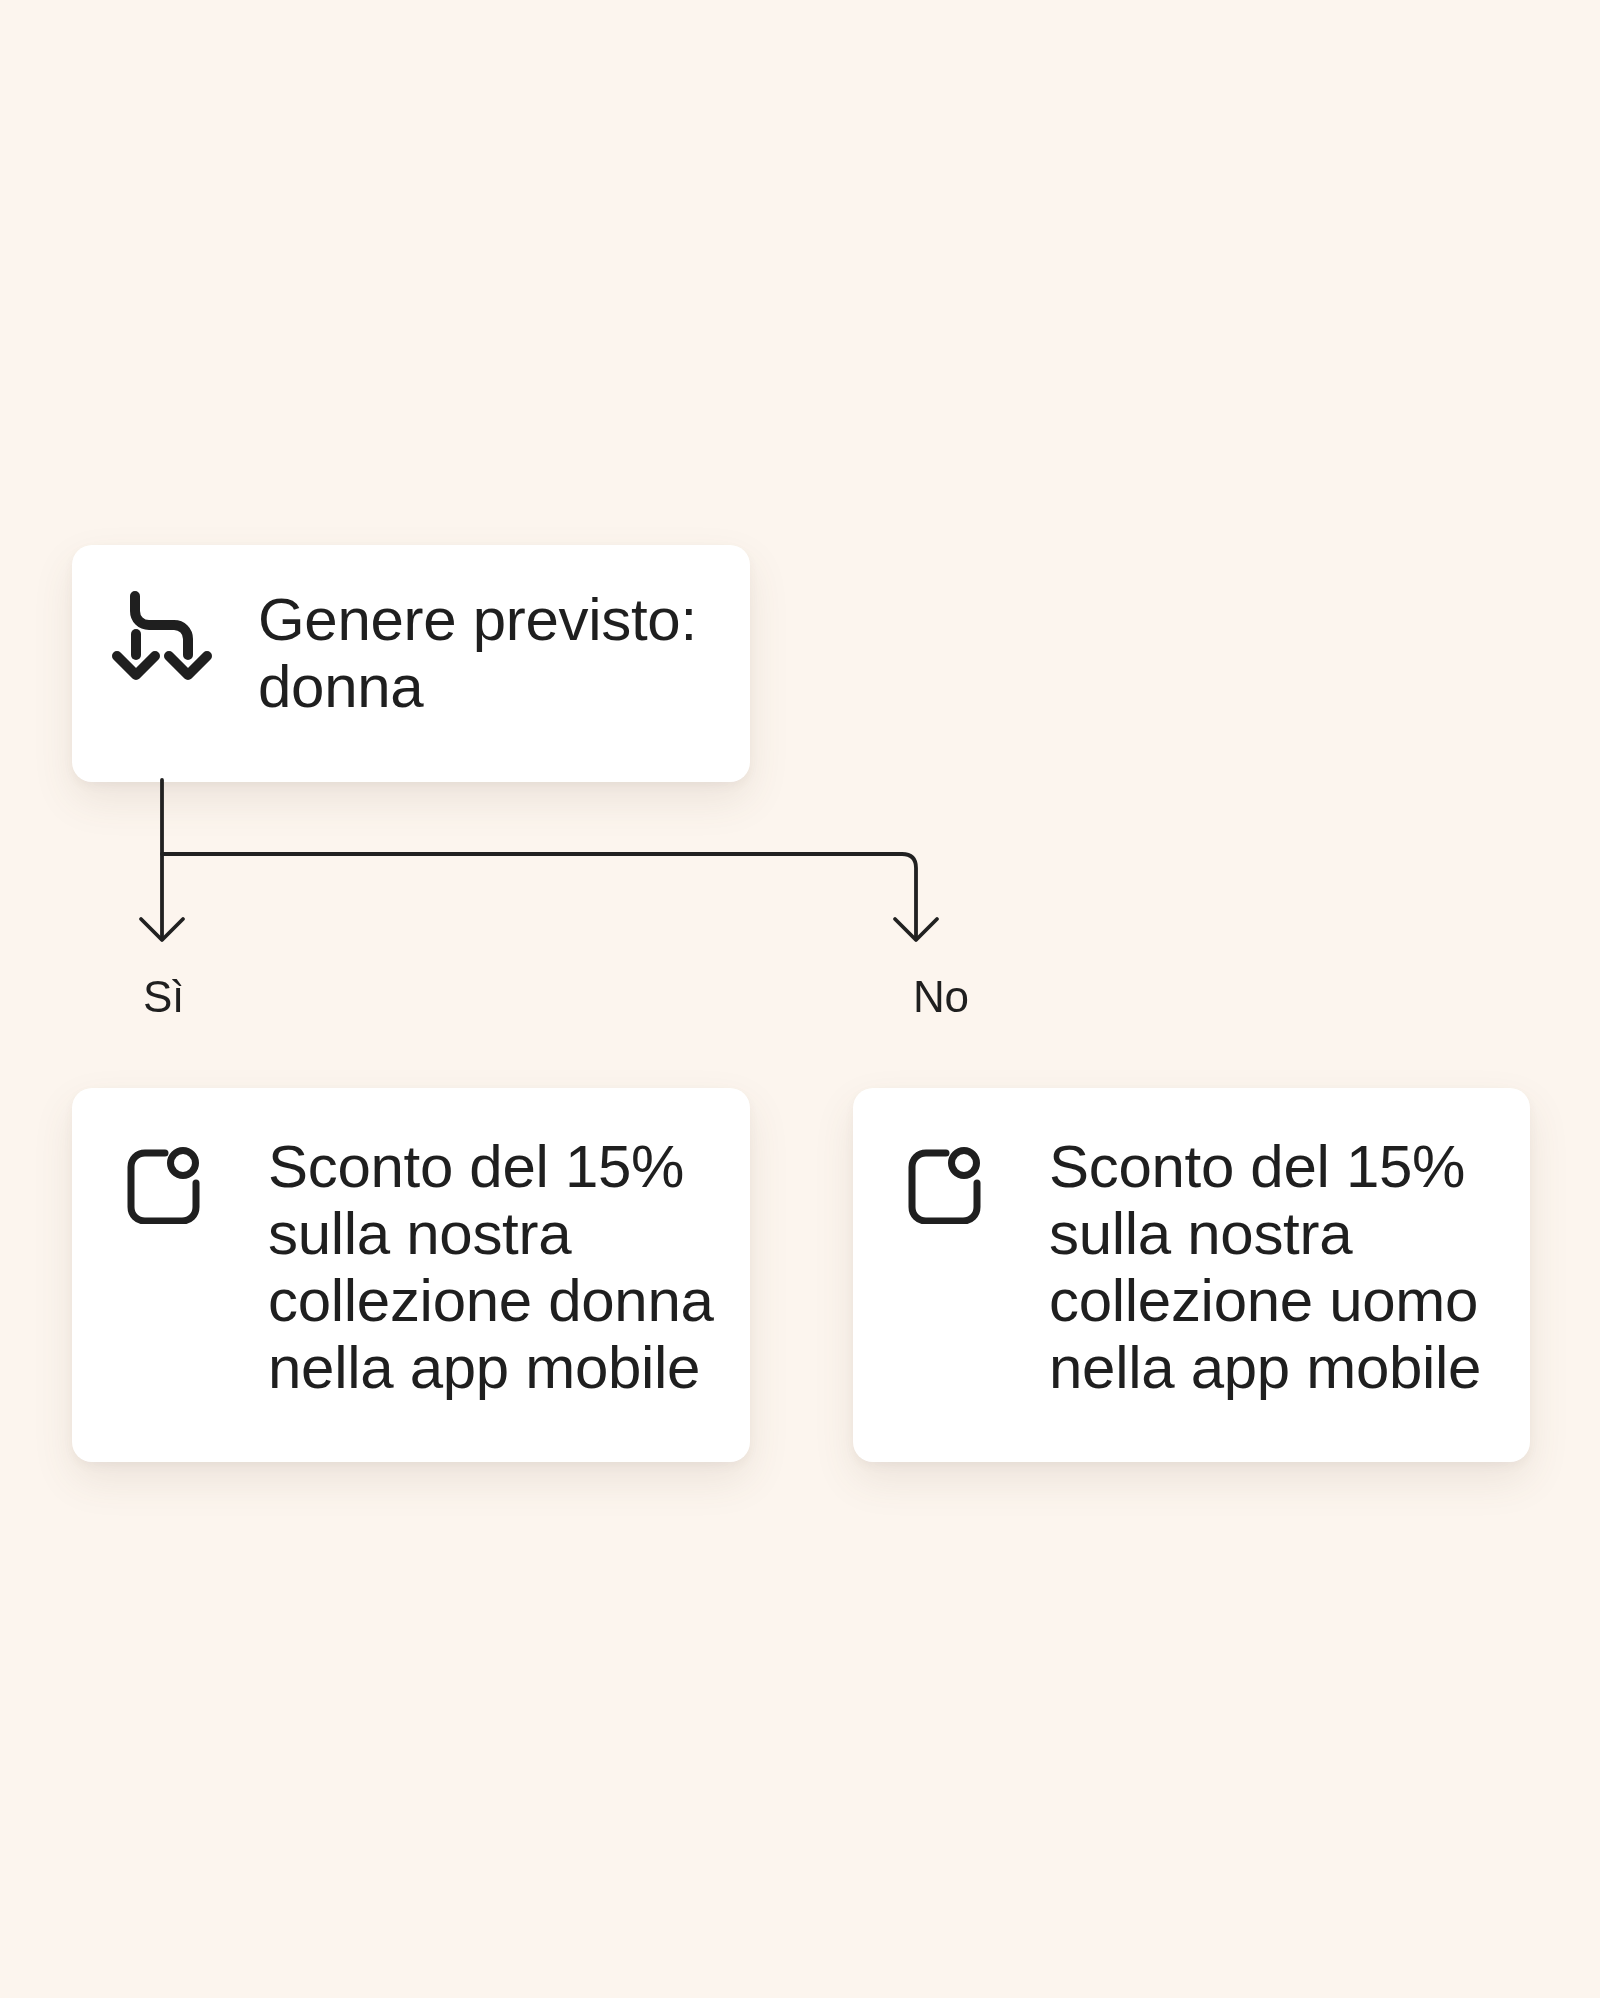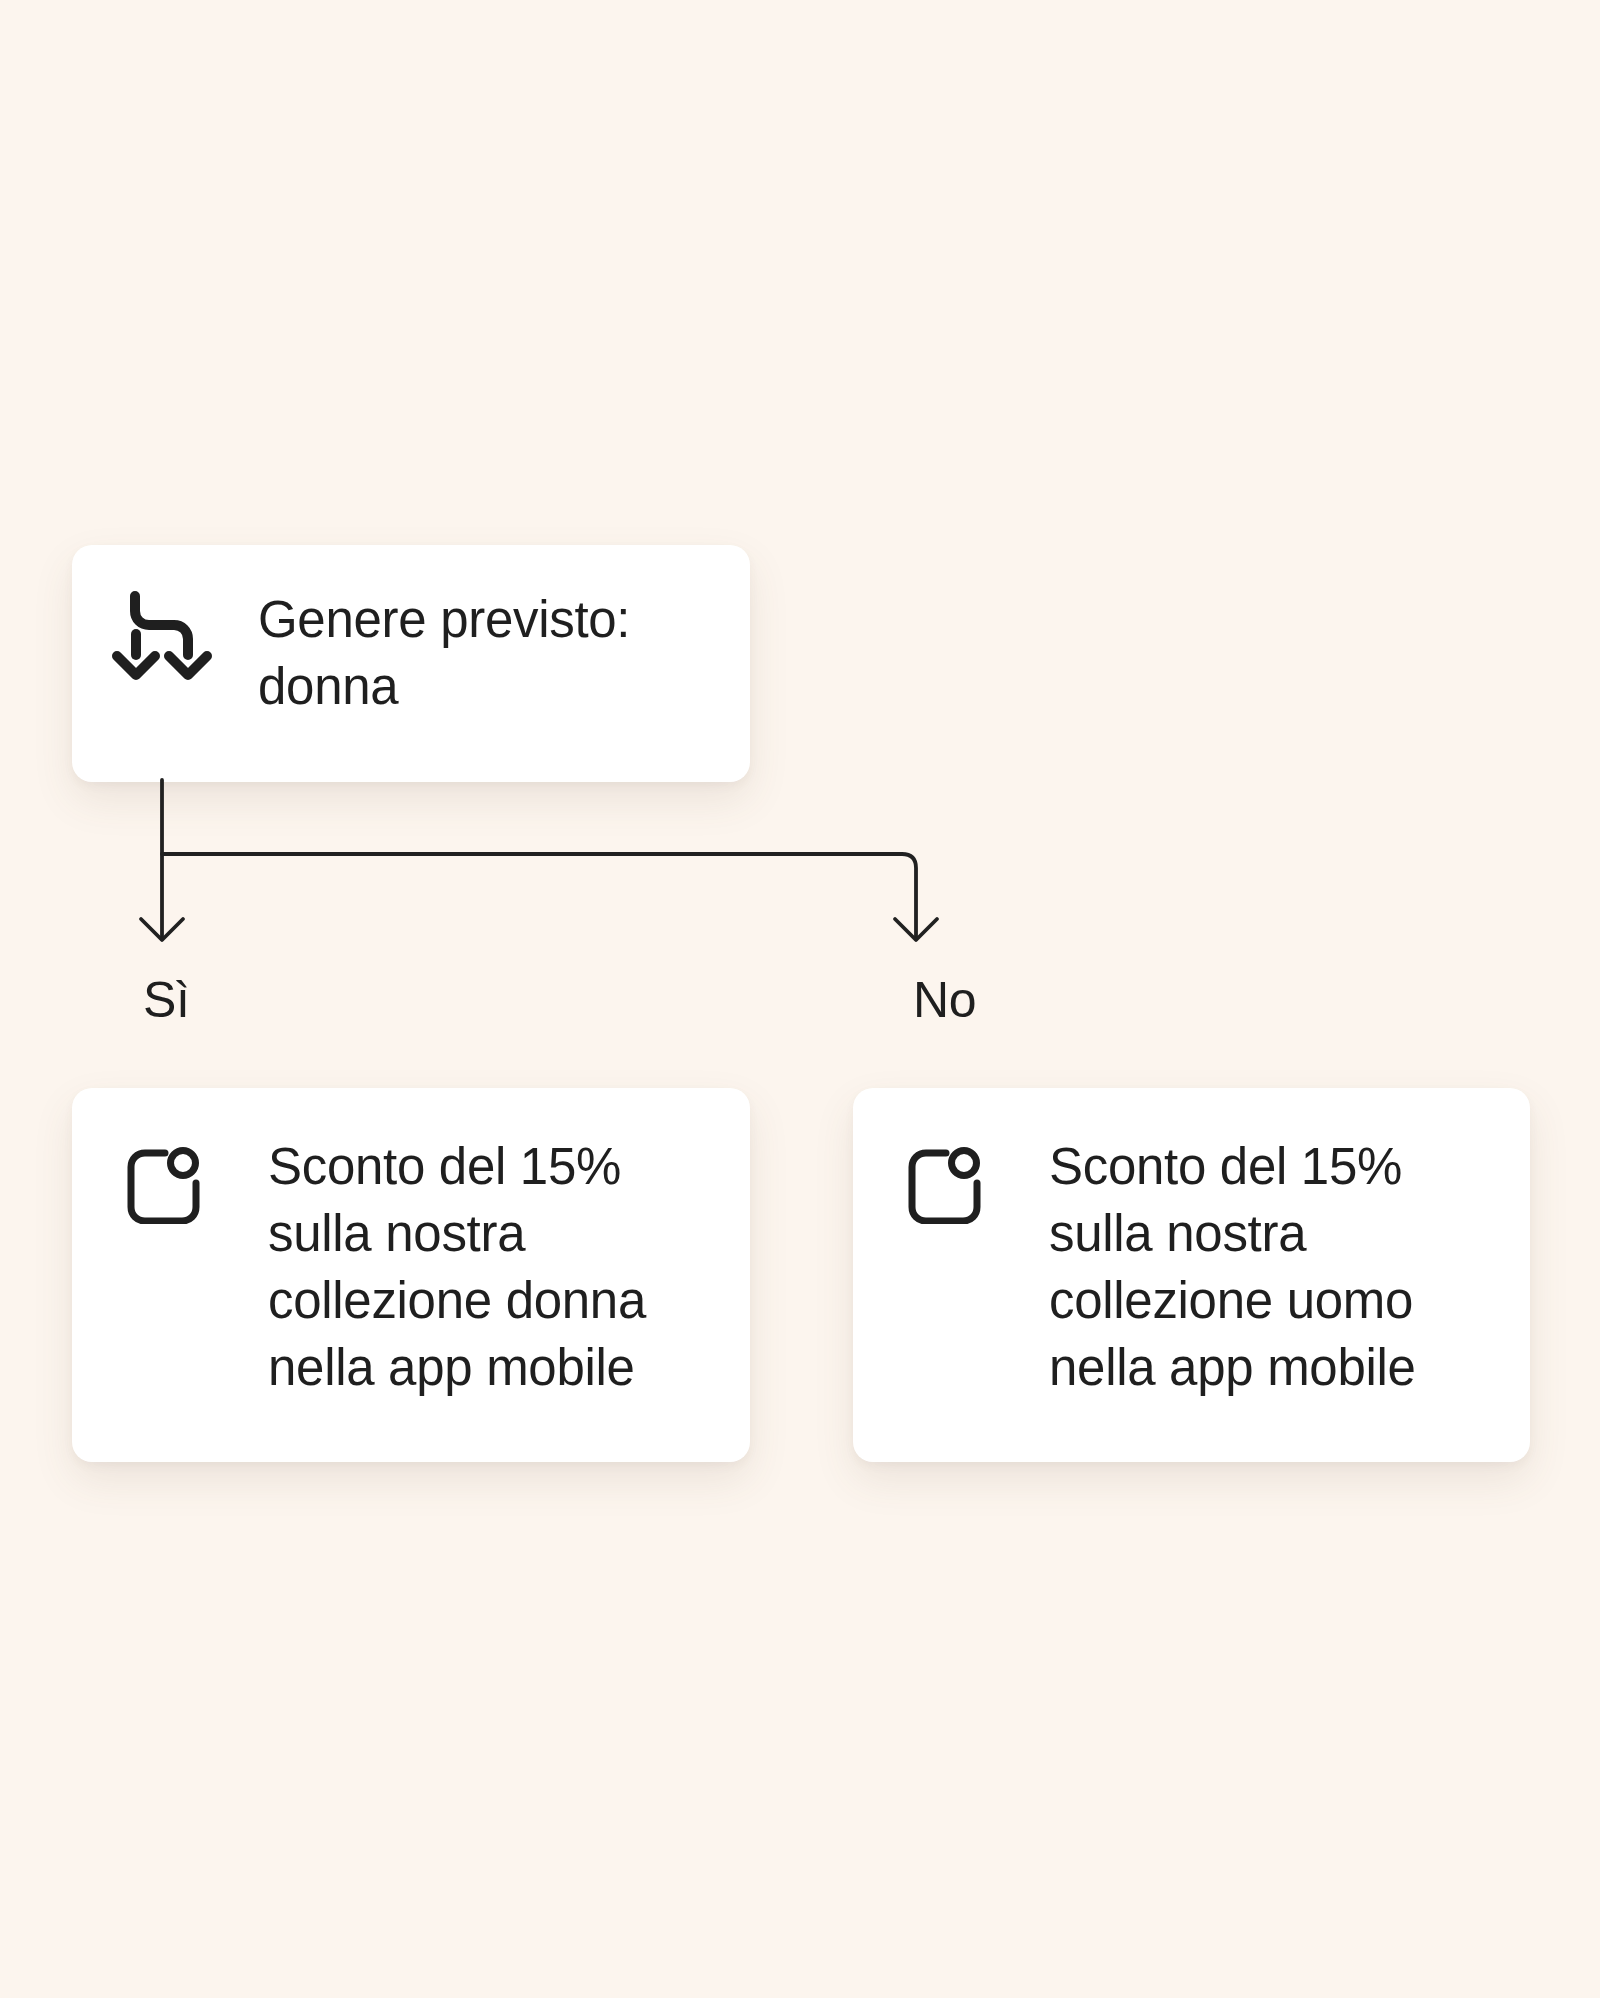--- a/index.html
+++ b/index.html
@@ -21,21 +21,21 @@
     border-radius: 20px;
     box-shadow: 0 4px 10px rgba(95, 75, 55, 0.05),
                 0 18px 42px rgba(95, 75, 55, 0.10);
   }
   .flow-card .node-icon {
     position: absolute;
     display: block;
   }
   .node-text {
     position: absolute;
-    font-size: 51px;
+    font-size: 60px;
     line-height: 67px;
     letter-spacing: -0.3px;
     white-space: pre-line;
     color: #1F1F1F;
   }
   .condition-card   { left: 72px;  top: 545px;  width: 678px; height: 237px; }
   .condition-card .node-icon { left: 38px; top: 40px; }
   .condition-card .node-text { left: 186px; top: 41px; }
 
   .action-card-yes  { left: 72px;  top: 1088px; width: 678px; height: 374px; }
@@ -45,21 +45,21 @@
 
   .connector-svg {
     position: absolute;
     left: 100px;
     top: 770px;
     width: 900px;
     height: 185px;
   }
   .branch-label {
     position: absolute;
-    font-size: 50px;
+    font-size: 44px;
     line-height: 1;
     letter-spacing: -0.3px;
     color: #1F1F1F;
   }
   .branch-label-yes { left: 143px; top: 975px; }
   .branch-label-no  { left: 895px; top: 975px; margin-left: 18px; }
 </style>
 </head>
 <body>
 

